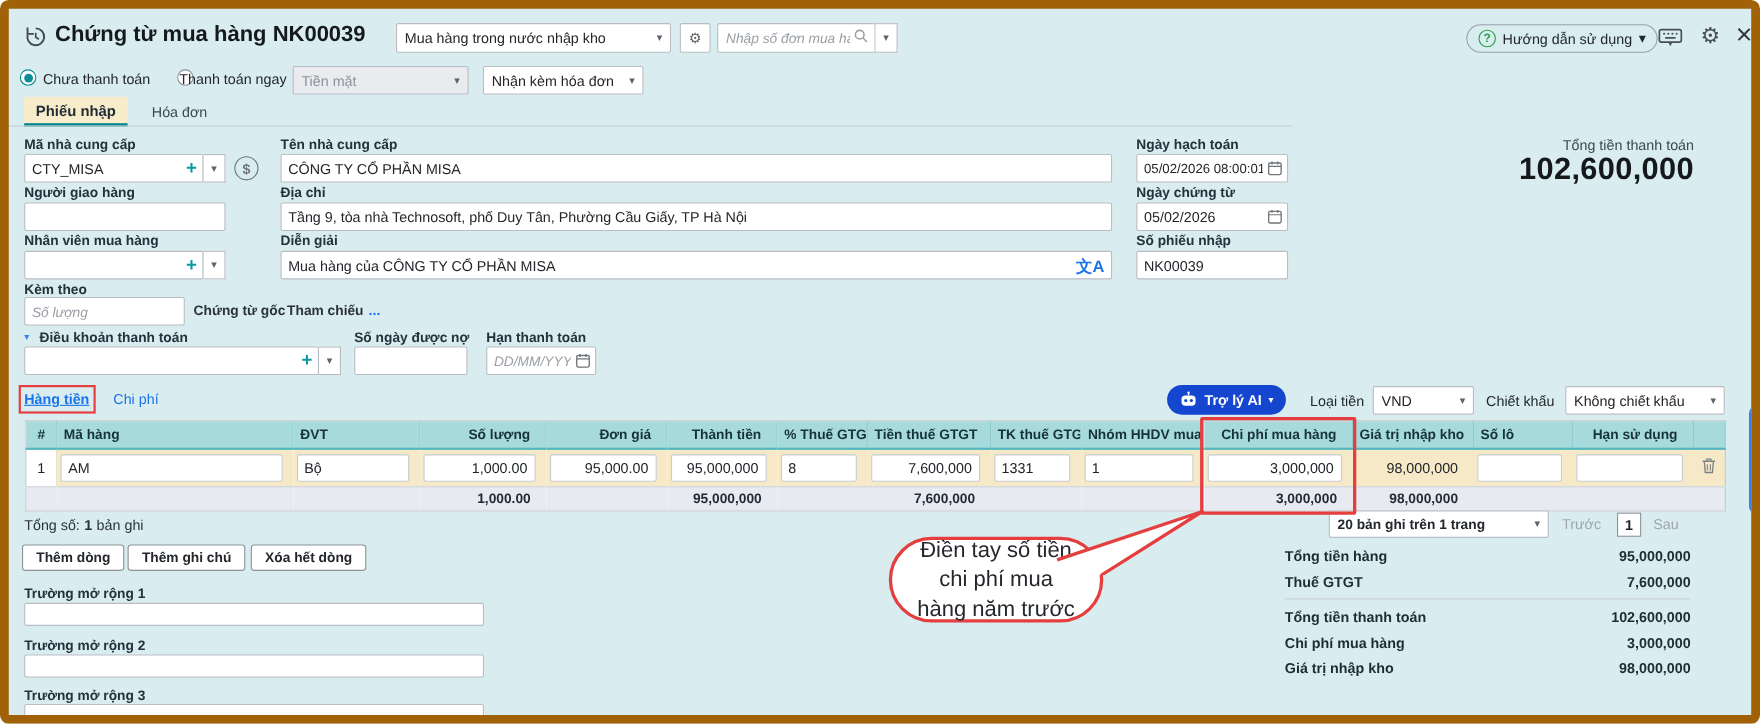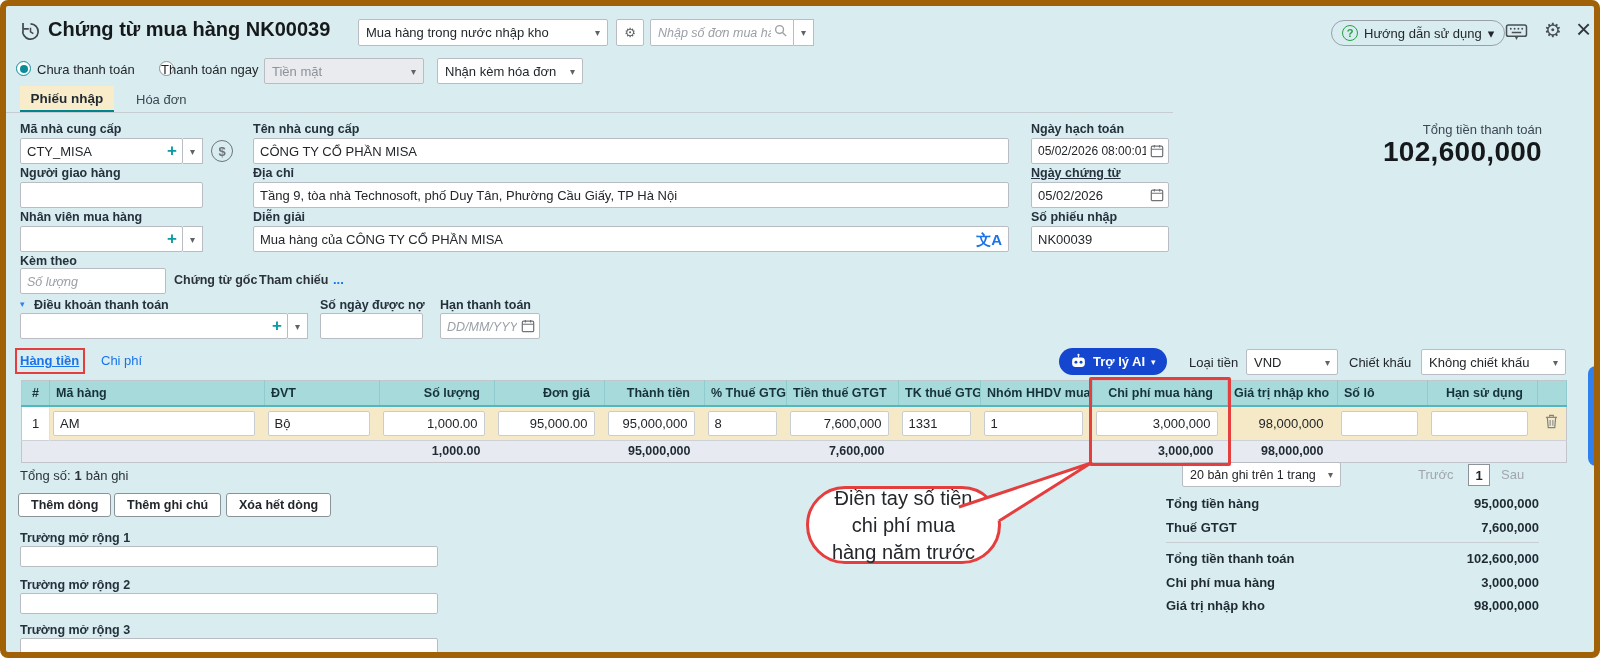--- a/index.html
+++ b/index.html
@@ -1,18 +1,18 @@
 <!DOCTYPE html>
 <html><head>
 <meta charset="utf-8">
 <style>
   * { box-sizing: border-box; margin: 0; padding: 0; }
   body { background:#fff; font-family:"Liberation Sans","DejaVu Sans",sans-serif; }
   #app { position:relative; width:1600px; height:658px; background:#d9edf0;
-         border:6px solid #a16207; border-radius:8px; overflow:hidden; color:#212529; }
+         border:8px solid #a16207; border-radius:8px; overflow:hidden; color:#212529; }
   .abs { position:absolute; }
   .lbl { font-size:12.5px; font-weight:700; color:#25313c; white-space:nowrap; }
   .inp { height:26px; border:1px solid #b9bdc3; border-radius:2px; background:#fff;
          font-size:13px; color:#23272b; padding:0 6px; font-family:inherit; width:100%; }
   input.inp::placeholder { color:#9aa0a6; font-style:italic; font-size:12.5px; }
   .sel { height:27px; border:1px solid #b9bdc3; border-radius:2px; background:#fff;
          display:flex; align-items:center; font-size:13px; padding:0 7px; cursor:pointer; color:#23272b; }
   .sel .stxt { flex:1; white-space:nowrap; overflow:hidden; }
   .sel .scaret { color:#5f6368; font-size:10px; margin-left:4px; }
   .sel.disabled { background:#e9ebee; color:#8d939a; }
@@ -226,21 +226,21 @@
   <div class="abs" style="left:1025px;top:132px;width:138px;">
     <input class="inp" style="padding-right: 22px; font-size: 12px;" value="05/02/2026 08:00:01">
     <span class="abs" style="right:5px;top:6px;">
       <svg width="14" height="14" viewBox="0 0 16 16">
           <rect x="1.5" y="2.5" width="13" height="12" rx="1.5" fill="none" stroke="#6f7478" stroke-width="1.4"></rect>
           <path d="M1.5 6h13" stroke="#6f7478" stroke-width="1.2"></path>
           <path d="M5 1v3M11 1v3" stroke="#6f7478" stroke-width="1.4"></path>
         </svg>
     </span>
   </div>
-  <div class="abs lbl" style="left:1025px;top:160px;text-decoration:underline;">Ngày chứng từ</div>
+  <div class="abs lbl" style="left:1025px;top:160px;">Ngày chứng từ</div>
   <div class="abs" style="left:1025px;top:176px;width:138px;">
     <input class="inp" style="padding-right: 11px;" value="05/02/2026">
     <span class="abs" style="right:5px;top:6px;">
       <svg width="14" height="14" viewBox="0 0 16 16">
           <rect x="1.5" y="2.5" width="13" height="12" rx="1.5" fill="none" stroke="#6f7478" stroke-width="1.4"></rect>
           <path d="M1.5 6h13" stroke="#6f7478" stroke-width="1.2"></path>
           <path d="M5 1v3M11 1v3" stroke="#6f7478" stroke-width="1.4"></path>
         </svg>
     </span>
   </div>
@@ -409,21 +409,21 @@
   <button class="abs btn" style="left:220px;top:487px;">Xóa hết dòng</button>
 
   <div class="abs lbl" style="left:14px;top:525px;">Trường mở rộng 1</div>
   <input class="abs inp" style="left: 14px; top: 540px; width: 418px; height: 21px;">
   <div class="abs lbl" style="left:14px;top:572px;">Trường mở rộng 2</div>
   <input class="abs inp" style="left: 14px; top: 587px; width: 418px; height: 21px;">
   <div class="abs lbl" style="left:14px;top:617px;">Trường mở rộng 3</div>
   <input class="abs inp" style="left: 14px; top: 632px; width: 418px; height: 21px;">
 
   
-  <div class="abs sel" style="left:1176px;top:456px;width:159px;height:25px;font-size:12.5px;">
+  <div class="abs sel" style="left:1200px;top:456px;width:200px;height:25px;font-size:12.5px;font-weight:bold;">
     <span class="stxt">20 bản ghi trên 1 trang</span>
     <span class="scaret">▾</span>
   </div>
   <span class="abs gray" style="left:1412px;top:461px;font-size:13px;">Trước</span>
   <div class="abs pagebox" style="left:1462px;top:458px;">1</div>
   <span class="abs gray" style="left:1495px;top:461px;font-size:13px;">Sau</span>
 
   
   <div class="abs sp-row" style="left:1160px;right:55px;top:490px;">
     <span>Tổng tiền hàng</span>

